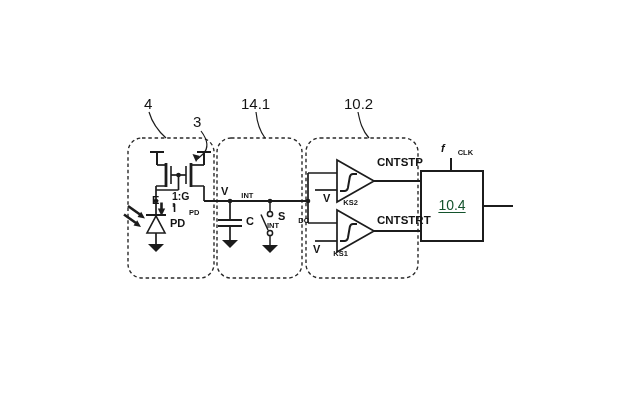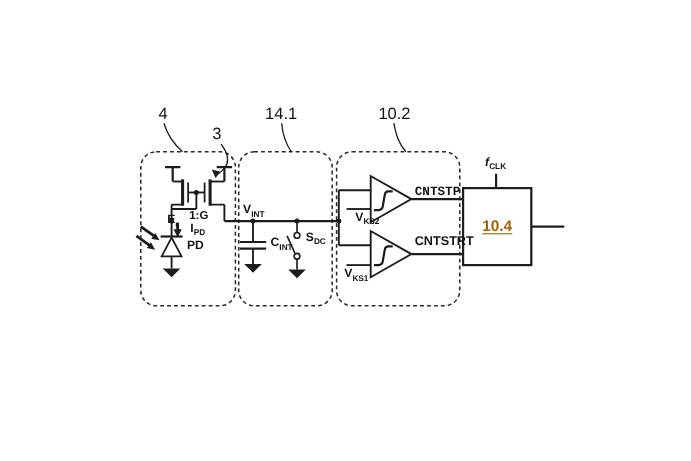--- a/index.html
+++ b/index.html
@@ -5,26 +5,26 @@
   html,body{margin:0;padding:0;background:#fff;}
   .canvas{
     position:relative;width:628px;height:419px;background:#ffffff;
     font-family:"Liberation Sans",sans-serif;overflow:hidden;
   }
   .canvas svg{position:absolute;left:0;top:0;}
   .lbl{
     position:absolute;color:#141414;font-weight:bold;font-size:11px;
     line-height:1;white-space:nowrap;letter-spacing:0;
   }
-  .lbl sub{font-size:7.5px;vertical-align:-3px;margin-left:0;font-weight:bold;}
+  .lbl sub{font-size:7.5px;vertical-align:-3px;margin-left:13px;font-weight:bold;}
   .ref{font-weight:400;font-size:15px;}
   .ratio{font-size:10.5px;}
   .counter-ref{
     position:absolute;left:421px;top:197px;width:62px;text-align:center;
-    font-size:14px;font-weight:700;color:#a16207;
+    font-size:14px;font-weight:400;color:#14532d;
     text-decoration:underline;text-underline-offset:2px;line-height:1.2;
   }
   .clk i{font-style:italic;}
 </style>
 </head>
 <body>
 
 <div class="canvas">
 
   <svg width="628" height="419" viewBox="0 0 628 419">
@@ -175,21 +175,21 @@
   </div>
 
   <div class="lbl" style="left:323px;top:193px;">
     <span>V</span><sub>KS2</sub>
   </div>
 
   <div class="lbl" style="left:313px;top:244px;text-align:right;">
     <span>V</span><sub>KS1</sub>
   </div>
 
-  <div class="lbl" style="left:377px;top:169px;font-size:11.5px;font-family:Liberation Mono, monospace;">CNTSTP</div>
+  <div class="lbl" style="left:377px;top:157px;font-size:11.5px;">CNTSTP</div>
 
   <div class="lbl" style="left:377px;top:215px;font-size:11.5px;">CNTSTRT</div>
 
   <div class="lbl clk" style="left:441px;top:143px;">
     <i>f</i><sub>CLK</sub>
   </div>
 
 </div>
 
 </body></html>

